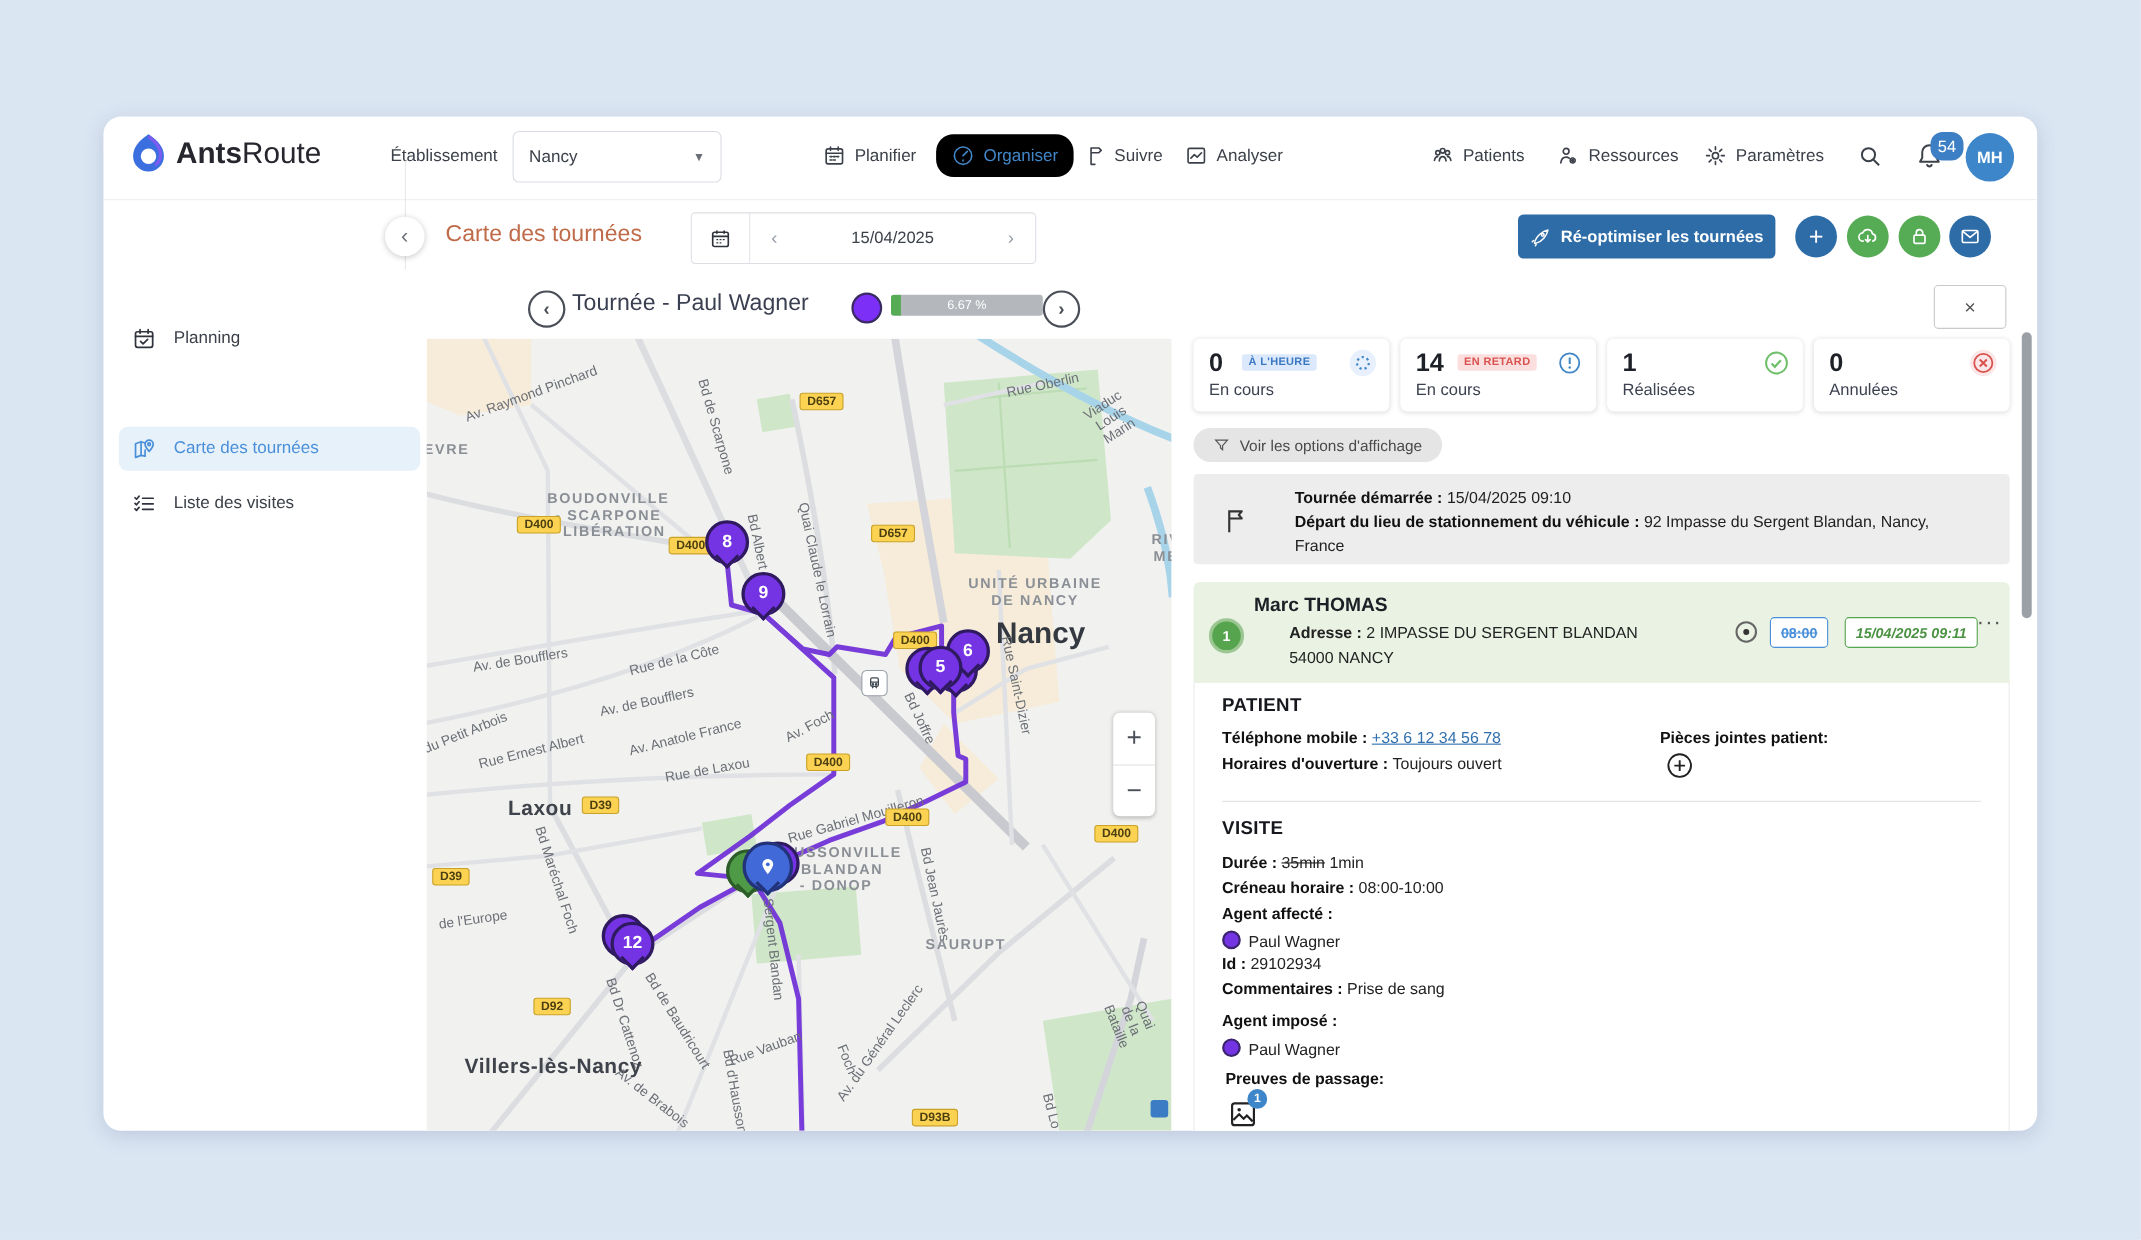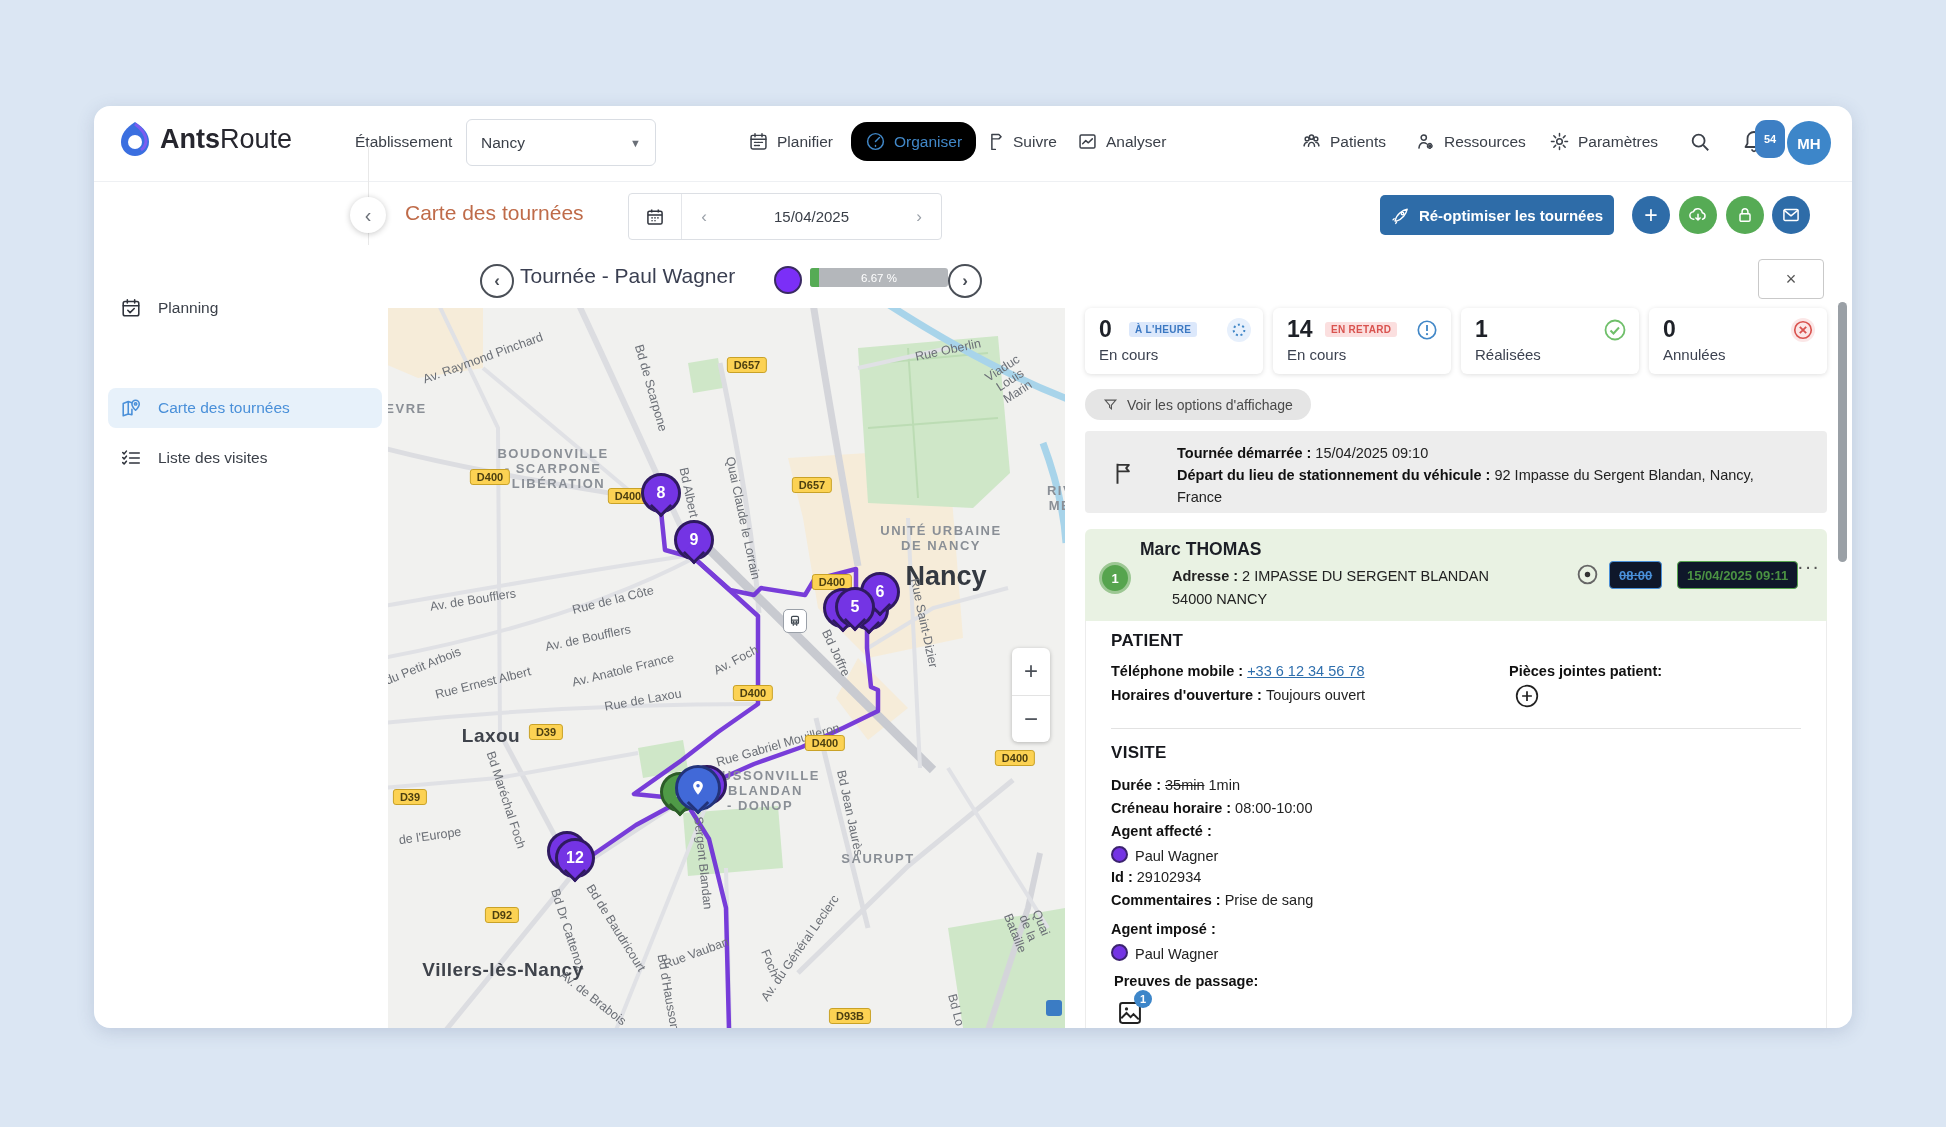--- a/index.html
+++ b/index.html
@@ -11,22 +11,22 @@
   
   .nav-item{position:absolute;display:flex;align-items:center;gap:8px;font-size:15.5px;color:#3b4049;cursor:pointer;white-space:nowrap;}
   .nav-item svg{width:21px;height:21px;stroke:#3b4049;fill:none;stroke-width:1.7;stroke-linecap:round;stroke-linejoin:round;}
   .nav-item.active{color:#4187c7;background:#000000;border-radius:16px;padding:9px 14px;}
   .nav-item.active svg{stroke:#4187c7;}
   .brand{position:absolute;left:118px;top:120px;display:flex;align-items:center;gap:8px;font-size:27px;color:#26262e;}
   .brand b{font-weight:700;}
   .select-box{position:absolute;left:466px;top:119px;width:160px;height:45px;border:1px solid #d9dde3;border-radius:6px;
     display:flex;align-items:center;justify-content:space-between;padding:0 14px;font-size:15.5px;color:#3b4049;background:#fff;cursor:pointer;}
   .searchbtn svg{width:22px;height:22px;stroke:#3b4049;fill:none;stroke-width:2;}
-  .bell-badge{position:absolute;left:13px;top:-9px;min-width:22px;height:38px;border-radius:11px;background:#3d7fc4;color:#fff;
-    font-size:11px;font-weight:700;display:flex;align-items:center;justify-content:center;padding:0 4px;}
+  .bell-badge{position:absolute;left:13px;top:-9px;min-width:22px;height:26px;border-radius:11px;background:#3d7fc4;color:#fff;
+    font-size:15px;font-weight:400;display:flex;align-items:center;justify-content:center;padding:0 4px;}
   .avatar{position:absolute;left:1787px;top:121px;width:44px;height:44px;border-radius:50%;background:#3d86c9;color:#fff;
     font-weight:700;font-size:15px;display:flex;align-items:center;justify-content:center;cursor:pointer;}
   .nav-sep{position:absolute;left:94px;top:181px;width:1758px;height:1px;background:#eef0f3;}
   
   .tool-vline{position:absolute;left:368px;top:146px;width:1px;height:99px;background:#e8e8e8;}
   .circle-btn{position:absolute;width:36px;height:36px;border-radius:50%;background:#fff;box-shadow:0 1px 6px rgba(0,0,0,.22);
     display:flex;align-items:center;justify-content:center;color:#6a6f77;font-size:20px;cursor:pointer;}
   .page-title{position:absolute;left:405px;top:201px;font-size:21px;color:#bf6b49;font-weight:500;}
   .date-ctl{position:absolute;left:628px;top:193px;width:312px;height:45px;border:1px solid #dcdfe4;border-radius:4px;background:#fff;
     display:flex;align-items:center;font-size:15px;color:#3b4049;}
@@ -91,23 +91,23 @@
   .info-text{position:absolute;left:92px;top:11px;width:620px;font-size:14.5px;color:#222;line-height:22px;}
   .info-text b{color:#111;}
   .visit-head{position:absolute;left:1085px;top:529px;width:742px;height:92px;background:#e9f2e3;border-radius:6px 6px 0 0;}
   .visit-body{position:absolute;left:1085px;top:621px;width:742px;height:407px;background:#fff;
     border-left:1px solid #ececec;border-right:1px solid #ececec;box-sizing:border-box;}
   .stopnum{position:absolute;left:14px;top:33px;width:26px;height:26px;border-radius:50%;background:#56a44e;border:3px solid #9cc793;
     color:#fff;font-size:13px;font-weight:700;display:flex;align-items:center;justify-content:center;}
   .vname{position:absolute;left:55px;top:10px;font-size:17.5px;font-weight:700;color:#1c1f26;}
   .vaddr{position:absolute;left:55px;top:36px;width:345px;font-size:14.5px;color:#222;line-height:23px;margin-left:32px;}
   .time-badge{position:absolute;top:32px;height:26px;border-radius:4px;font-size:13px;font-weight:700;
-    display:flex;align-items:center;justify-content:center;padding:0 9px;background:#0f172a;cursor:pointer;}
+    display:flex;align-items:center;justify-content:center;padding:0 9px;background:#ffffff;cursor:pointer;}
   .tb-blue{border:1.5px solid #4a90d9;color:#4a90d9;text-decoration:line-through;}
-  .tb-green{border:1.5px solid #56a44e;color:#4b9243;}
+  .tb-green{border:1.5px solid #56a44e;color:#4b9243;font-style:italic;}
   .sec-h{font-size:17px;font-weight:700;color:#16181d;letter-spacing:.3px;}
   .frow{font-size:14.5px;color:#222;}
   .frow b{color:#111;}
   .strike{text-decoration:line-through;}
   a.plink{color:#2f6fad;}
   .agent-dot{display:inline-block;width:13px;height:13px;border-radius:50%;background:#7434e4;border:2px solid #3c2370;
     vertical-align:-2px;margin-right:7px;}
   .divline{position:absolute;left:25px;top:107px;width:690px;height:1px;background:#e2e2e2;}
   .proof-badge{position:absolute;left:18px;top:-9px;width:18px;height:18px;border-radius:50%;background:#3d86c9;color:#fff;
     font-size:11px;font-weight:700;display:flex;align-items:center;justify-content:center;}

